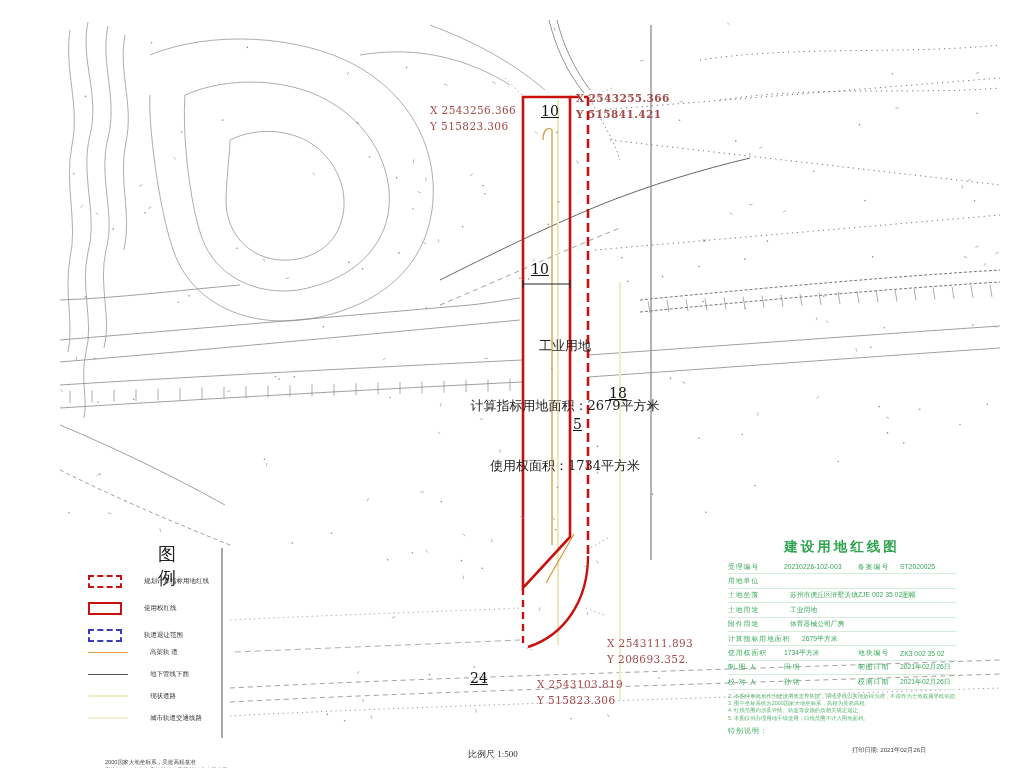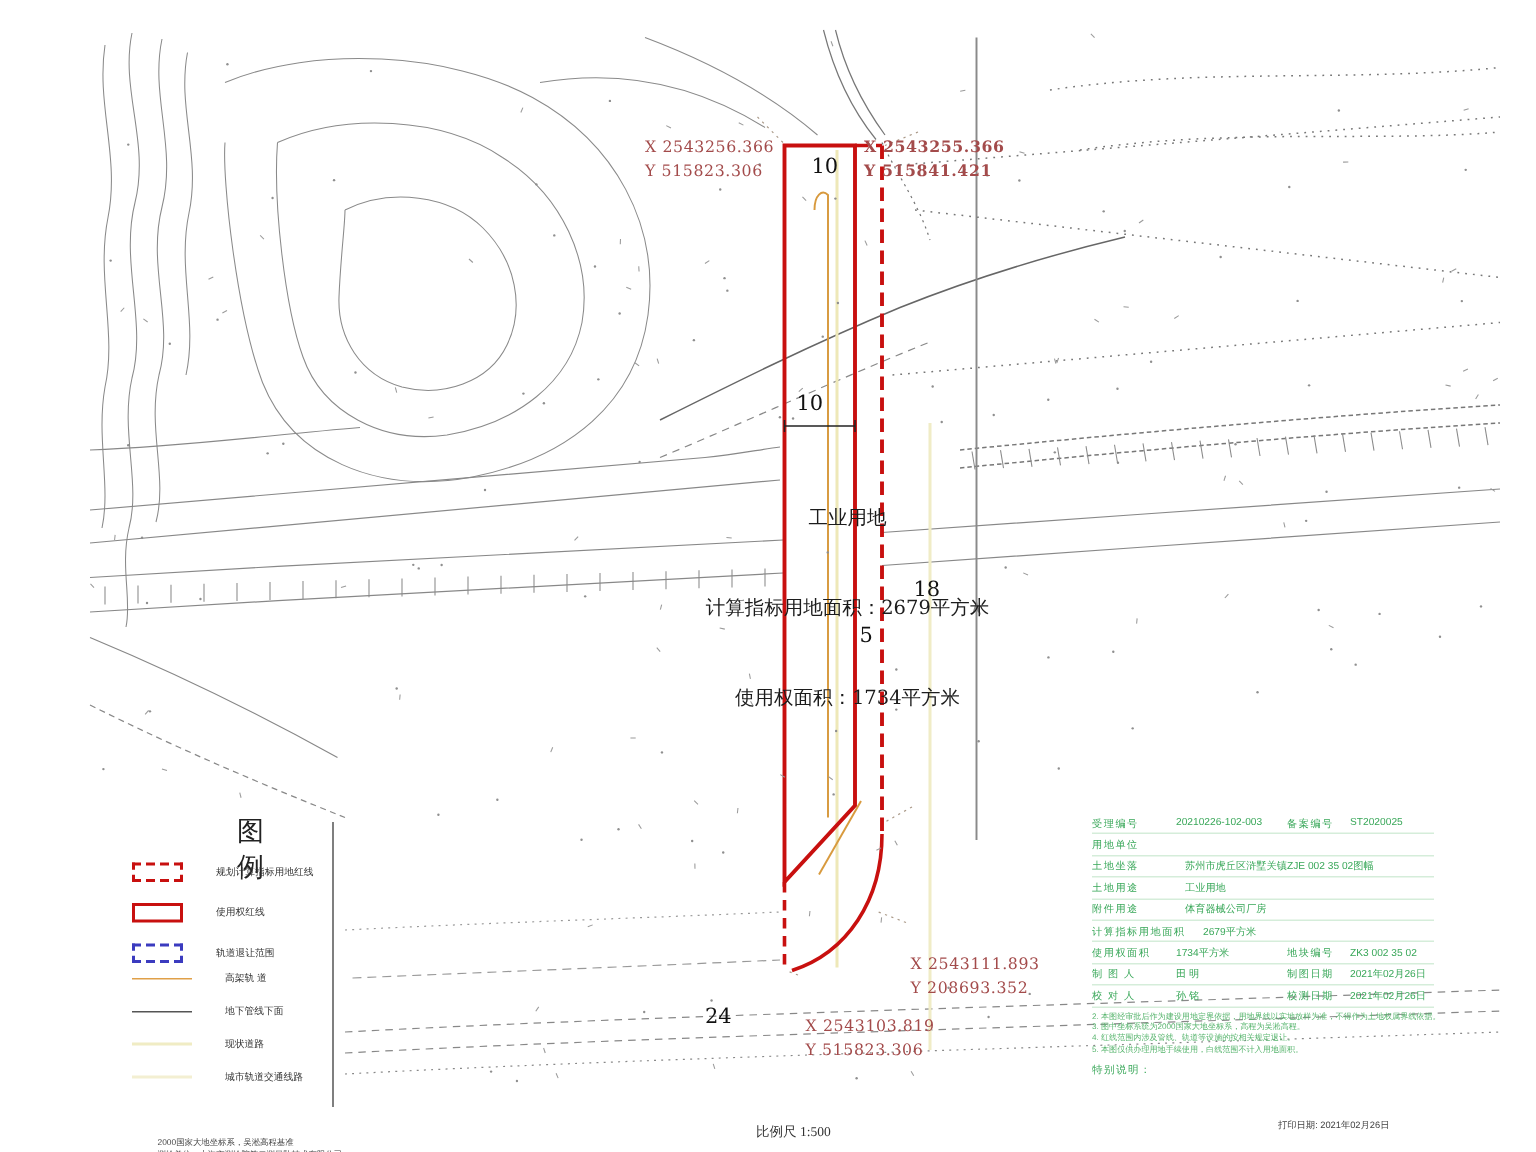--- a/index.html
+++ b/index.html
@@ -2,21 +2,21 @@
 <html><head>
 <meta charset="utf-8">
 <style>
   html,body{margin:0;padding:0;background:#fff;}
   .stage{position:relative;width:1024px;height:768px;background:#ffffff;overflow:hidden;
          font-family:"Liberation Sans",sans-serif;}
   svg.map{position:absolute;left:0;top:0;}
   .abs{position:absolute;}
   .coord{font-family:"DejaVu Serif",serif;font-size:10.5px;color:#a34b4b;
          letter-spacing:.4px;line-height:16px;white-space:pre;}
-  .dim{font-family:"DejaVu Serif",serif;font-size:14px;color:#111;}
+  .dim{font-family:"DejaVu Serif",serif;font-size:14px;color:#111;text-decoration:underline;}
   .parcel-text{font-family:"DejaVu Serif",serif;font-size:13px;color:#1c1c1c;
                text-align:center;line-height:20px;white-space:pre;}
   
   .legend-title{font-size:18px;color:#222;letter-spacing:8px;font-family:"Liberation Serif",serif;}
   .legend-row{position:absolute;left:88px;display:flex;align-items:center;height:16px;}
   .legend-swatch{width:34px;height:13px;box-sizing:border-box;flex:0 0 auto;}
   .sw-red-dashed-rect{border:2.5px dashed #c8100f;}
   .sw-red-solid-rect{border:2.5px solid #c8100f;}
   .sw-blue-dashed-rect{border:2px dashed #3b3bbf;}
   .legend-line{width:40px;height:0;flex:0 0 auto;}
@@ -28,21 +28,21 @@
   
   .tb-title{font-size:13.5px;font-weight:bold;color:#2da44e;letter-spacing:3px;
             font-family:"Liberation Serif",serif;white-space:nowrap;}
   .tb-row{display:flex;align-items:center;height:13.4px;border-bottom:1px solid #d5edda;
           font-size:6.8px;color:#3aa85a;white-space:nowrap;}
   .tb-cell{overflow:visible;flex:0 0 auto;}
   .tb-cell.lab{letter-spacing:1px;}
   .tb-notes{font-size:5.4px;color:#58b56e;line-height:7.4px;white-space:nowrap;}
   .tb-special{font-size:7px;color:#3aa85a;letter-spacing:1px;}
   .footer-small{font-size:5.6px;color:#444;line-height:8px;white-space:pre;}
-  .footer-scale{font-size:9px;color:#333;font-family:"Liberation Serif",serif;margin-left:36px;}
+  .footer-scale{font-size:9px;color:#333;font-family:"Liberation Serif",serif;}
   .footer-date{font-size:6.2px;color:#444;}
 </style>
 </head>
 <body>
 
 <div class="stage">
 
   <svg class="map" width="1024" height="768" viewBox="0 0 1024 768">
 
     <g fill="none" stroke="#8a8a8a" stroke-width="0.7">
@@ -350,21 +350,21 @@
         <line x1="876" y1="290.2" x2="878" y2="302.2" stroke="#8a8a8a" stroke-width="0.7"></line>
         <line x1="895" y1="289.3" x2="897" y2="301.3" stroke="#8a8a8a" stroke-width="0.7"></line>
         <line x1="914" y1="288.4" x2="916" y2="300.4" stroke="#8a8a8a" stroke-width="0.7"></line>
         <line x1="933" y1="287.5" x2="935" y2="299.5" stroke="#8a8a8a" stroke-width="0.7"></line>
         <line x1="952" y1="286.6" x2="954" y2="298.6" stroke="#8a8a8a" stroke-width="0.7"></line>
         <line x1="971" y1="285.7" x2="973" y2="297.7" stroke="#8a8a8a" stroke-width="0.7"></line>
         <line x1="990" y1="284.8" x2="992" y2="296.8" stroke="#8a8a8a" stroke-width="0.7"></line>
       </g>
   </svg>
 
-  <div class="abs coord" style="left:430px;top:58px;">
+  <div class="abs coord" style="left:430px;top:70px;">
     <div>X 2543256.366</div><div>Y 515823.306</div>
   </div>
   <div class="abs coord" style="left:576px;top:58px;font-weight:bold;">
     <div>X 2543255.366</div><div>Y 515841.421</div>
   </div>
   <div class="abs coord" style="left:607px;top:603px;">
     <div>X 2543111.893</div><div>Y 208693.352</div>
   </div>
   <div class="abs coord" style="left:537px;top:644px;">
     <div>X 2543103.819</div><div>Y 515823.306</div>
@@ -410,20 +410,21 @@
           <span class="legend-label">现状道路</span>
         </div>
         <div class="legend-row" style="top: 710px;">
           <div class="legend-line sw-pale-line2"></div>
           <span class="legend-label">城市轨道交通线路</span>
         </div>
       </div>
   </div>
 
   <div class="abs" style="left:728px;top:538px;width:228px;">
+    <div class="tb-title" style="text-align:center;">建设用地红线图</div>
     <div id="tb-rows" style="margin-top:4px;">
         <div class="tb-row">
           <div class="tb-cell lab" style="width: 56px;">受理编号</div>
           <div class="tb-cell" style="width: 74px;">20210226-102-003</div>
           <div class="tb-cell lab" style="width: 42px;">备案编号</div>
           <div class="tb-cell" style="width: 54px;">ST2020025</div>
         </div>
         <div class="tb-row">
           <div class="tb-cell lab" style="width: 62px;">用地单位</div>
           <div class="tb-cell" style="width: 164px;"></div>

